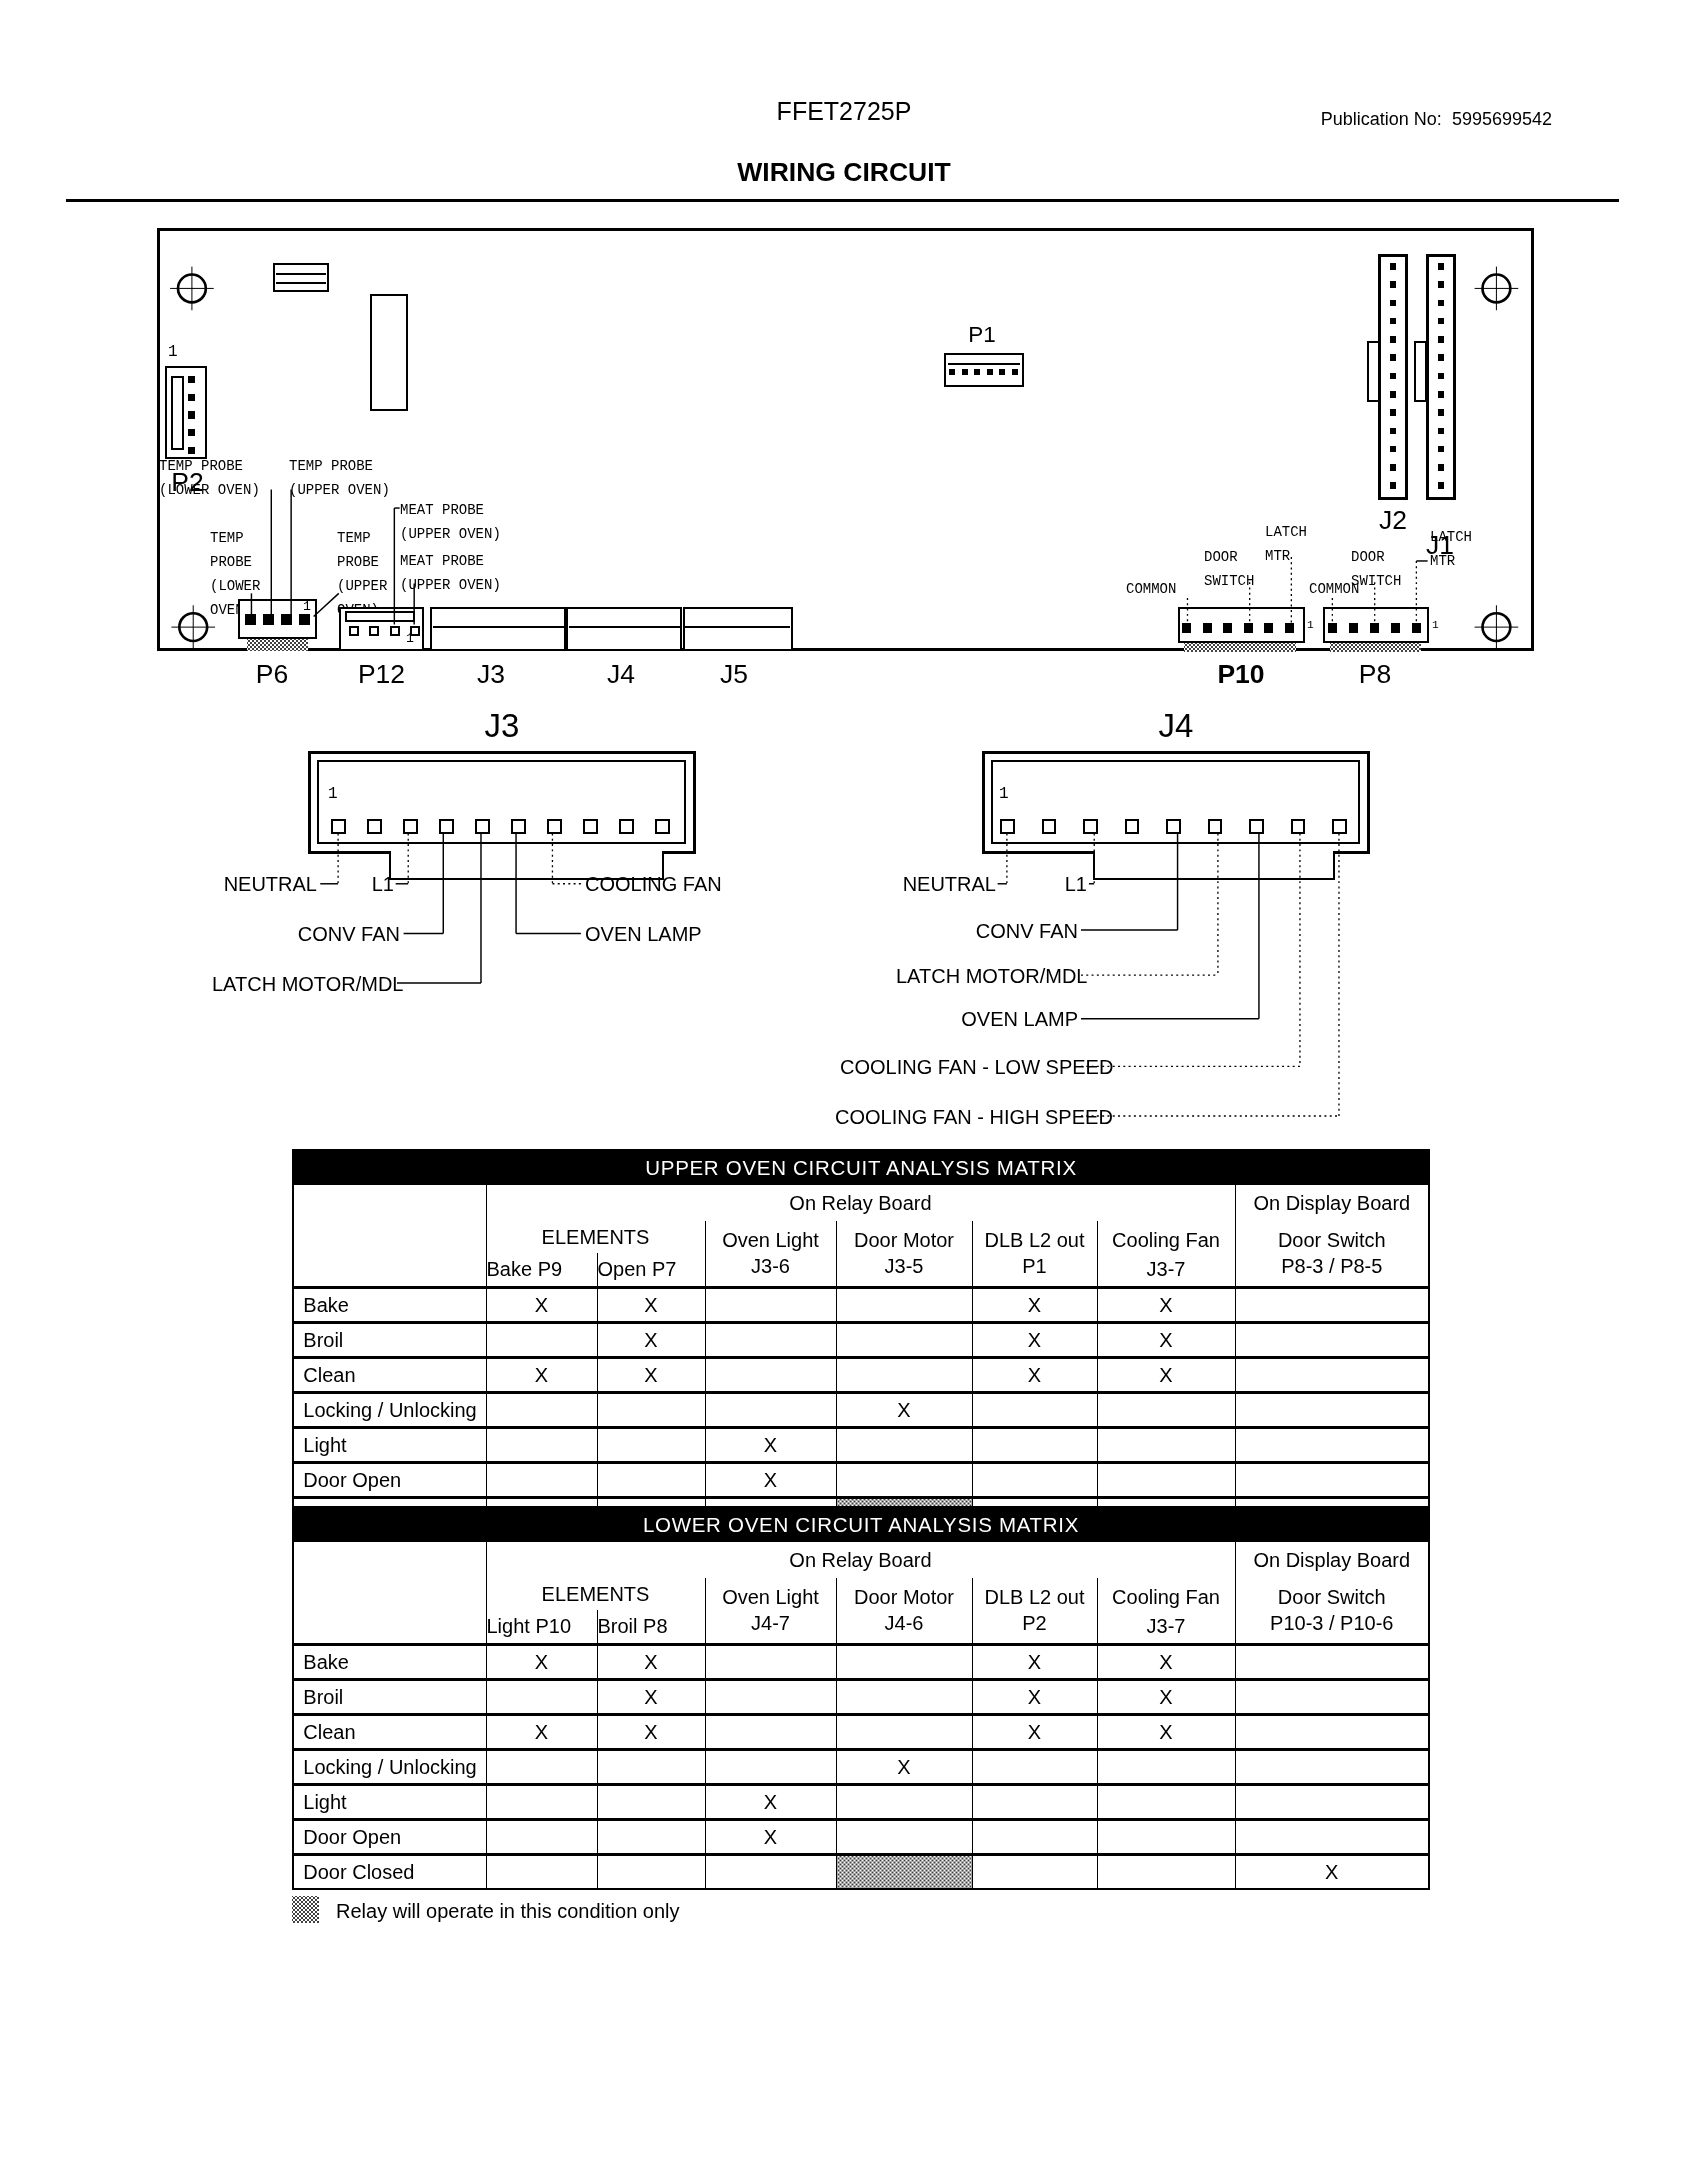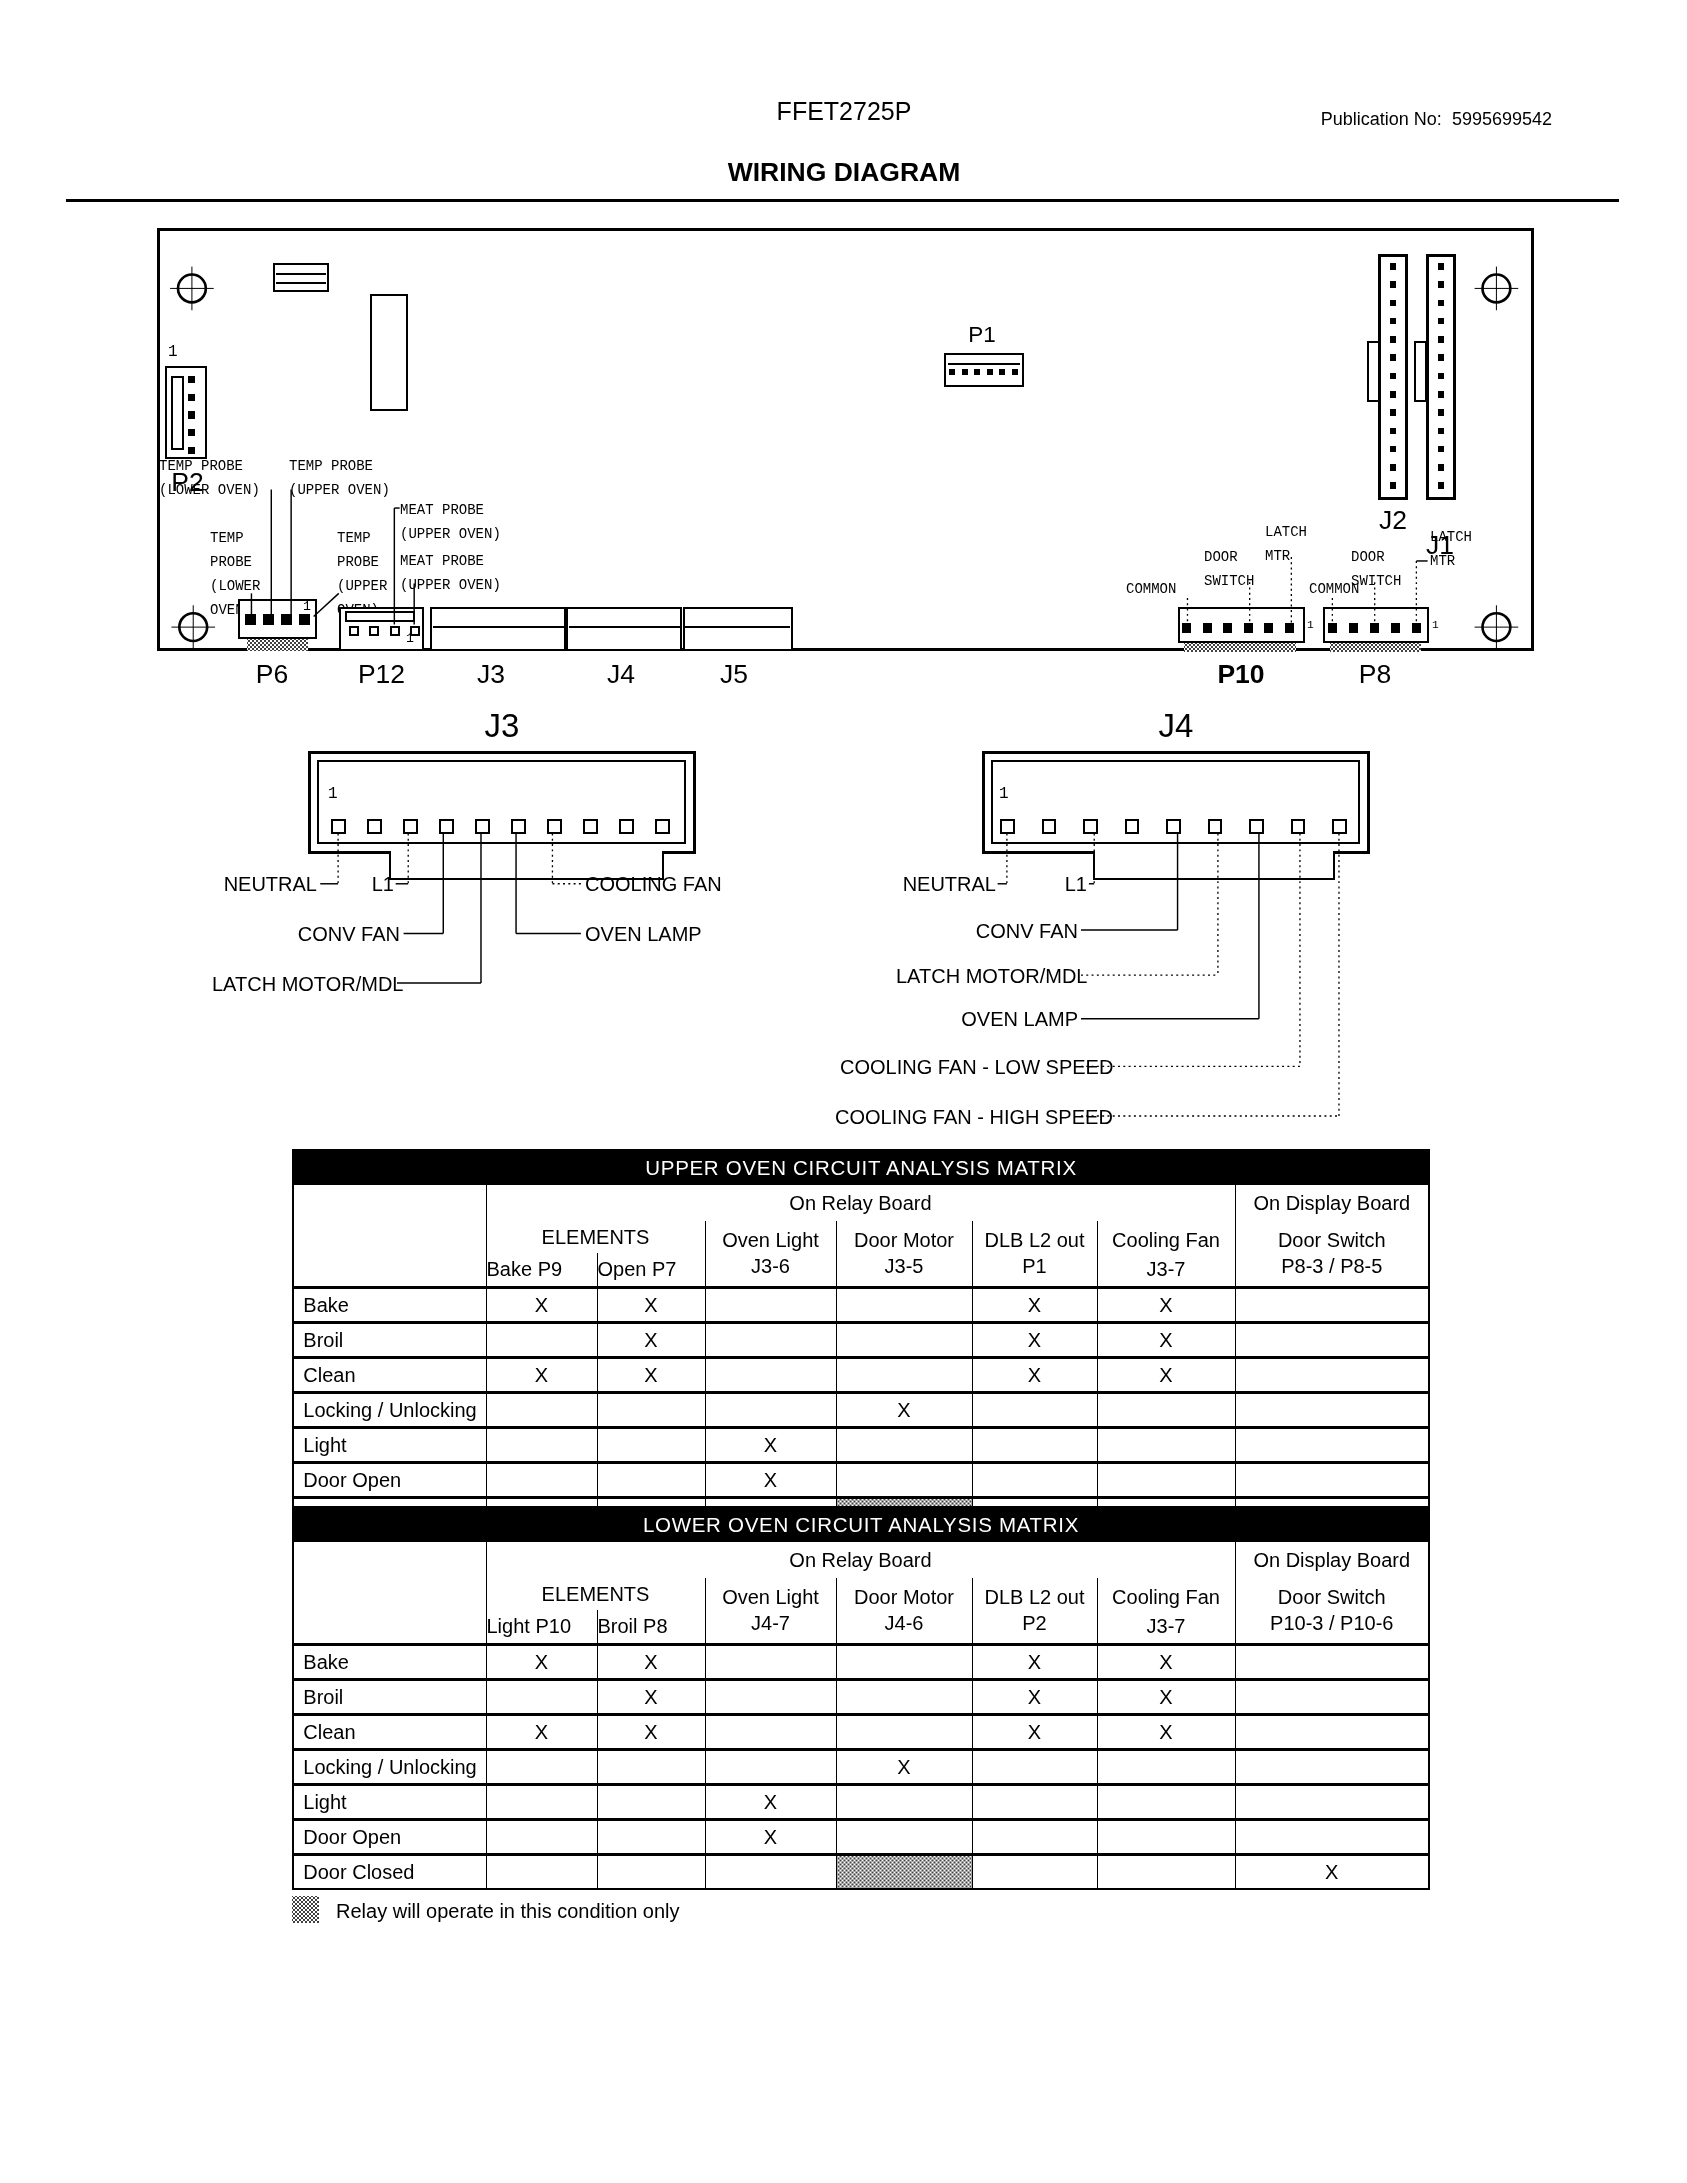--- a/index.html
+++ b/index.html
@@ -51,21 +51,21 @@
   .matrix tbody td.rowlabel{text-align:left;padding-left:9.3px;}
   .legendsq{position:absolute;width:26.5px;height:26.5px;}
 </style>
 </head>
 <body>
 
 <div id="page">
 
   <div class="abs" style="left:705px;top:97px;width:278px;font-size:25px;text-align:center;">FFET2725P</div>
   <div class="abs right" style="left:1125px;top:109px;width:427px;font-size:18px;"><span>Publication No:</span>&nbsp;&nbsp;<span>5995699542</span></div>
-  <div class="abs" style="left:672px;top:157px;width:344px;font-size:26.5px;font-weight:bold;text-align:center;">WIRING DIAGRAM</div>
+  <div class="abs" style="left:672px;top:157px;width:344px;font-size:26.5px;font-weight:bold;text-align:center;">WIRING CIRCUIT</div>
   <div class="abs" style="left:66px;top:199px;width:1553px;height:3.3px;background:#000;"></div>
 
   <div class="rect thick" style="left:157px;top:228px;width:1377px;height:423px;"></div>
 
   <div class="rect" style="left:165px;top:366px;width:42px;height:93px;"></div>
   <div class="rect" style="left:171px;top:376px;width:13.2px;height:74px;border-width:2px;"></div>
   <div class="pincol pf s11" style="left:187px;top:376px;width:8.6px;height:78px;">
       <span class="pin"></span>
       <span class="pin"></span>
       <span class="pin"></span>

